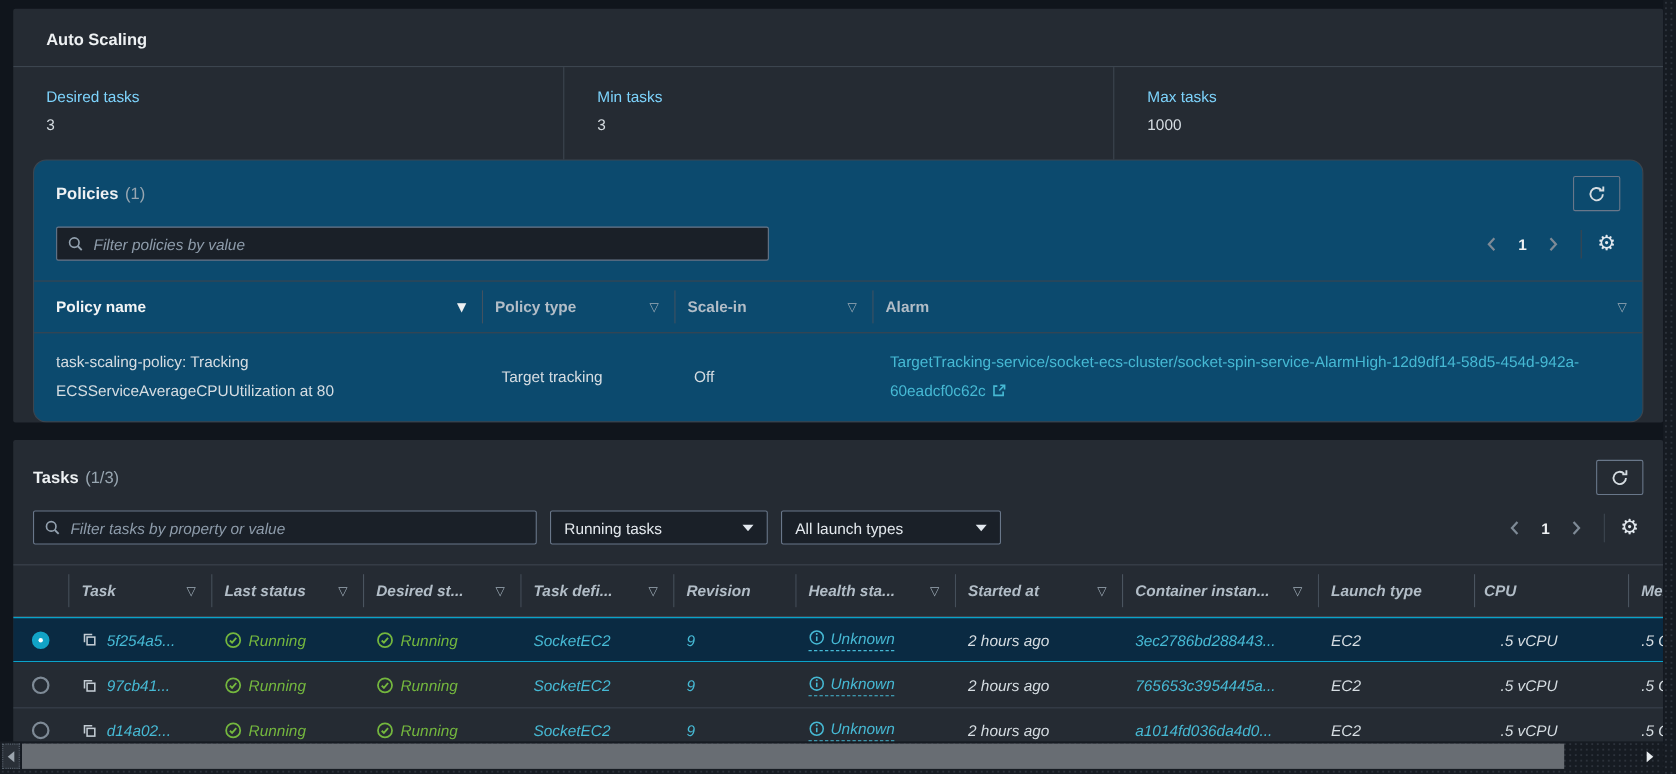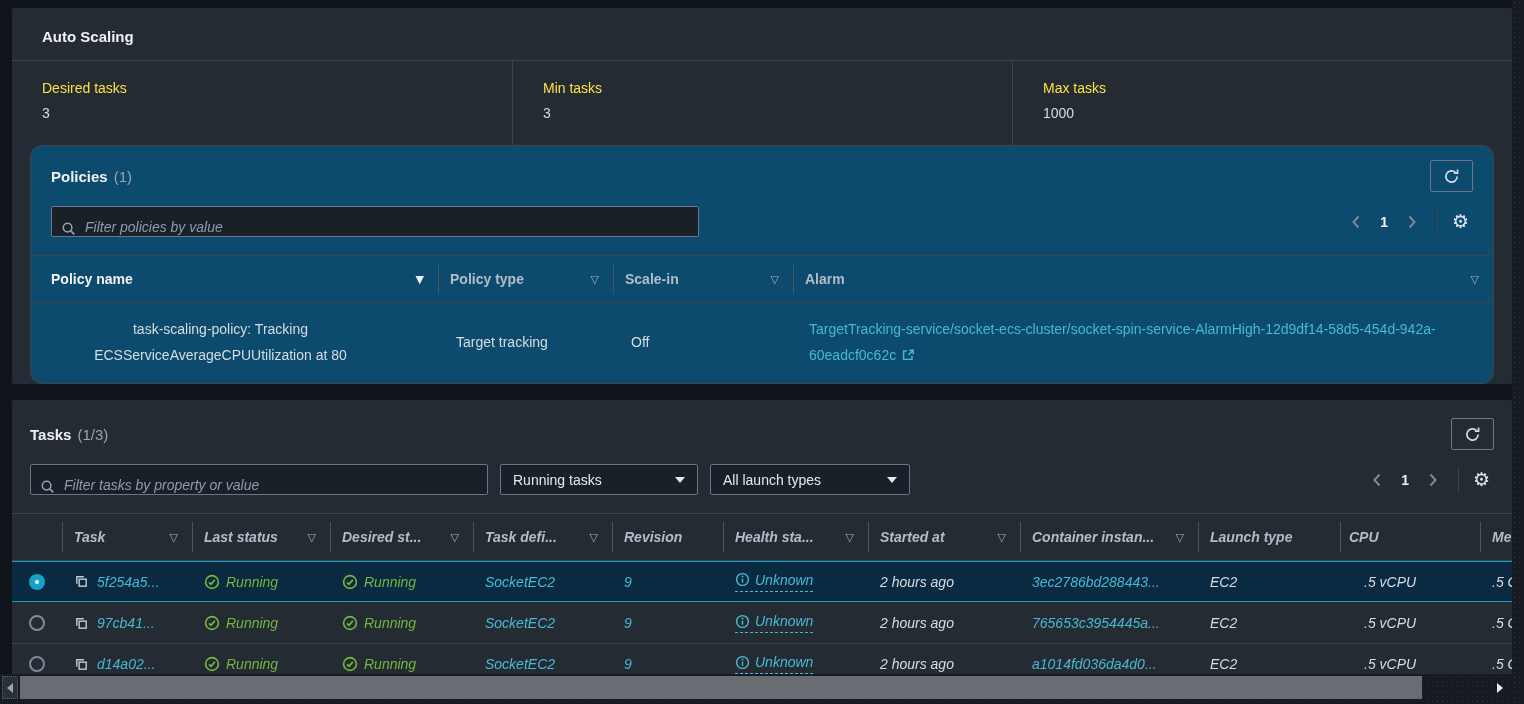--- a/index.html
+++ b/index.html
@@ -21,42 +21,42 @@
   .panel-autoscaling { top:8px; height:376px; }
   .panel-tasks { top:400px; height:276px; }
 
   .as-header { padding:20px 30px 15px; border-bottom:1px solid #3c454f; }
   .panel-title { font-size:15px; font-weight:bold; color:#eef1f3; }
   .panel-title .count { color:#98a6b1; font-weight:normal; margin-left:6px; }
 
   .stats { display:grid; grid-template-columns:1fr 1fr 1fr; }
   .stat { padding:19px 30px 24px; }
   .stat + .stat { border-left:1px solid #3c454f; }
-  .stat .label { color:#fde047; margin-bottom:9px; }
+  .stat .label { color:#7dd3fc; margin-bottom:9px; }
   .stat .value { color:#d6dde2; }
 
   
   .subpanel {
     margin:0 18px 14px; border:1px solid #3c454f; border-radius:12px;
     background:#0c4a6e;
   }
   .sub-header {
     display:flex; justify-content:space-between; align-items:center;
     padding:14px 20px 10px;
   }
   .btn-refresh {
     width:43px; height:32px; background:transparent;
     border:1px solid #69778a; border-radius:2px;
     color:#d6dde2; display:flex; align-items:center; justify-content:center;
     cursor:pointer;
   }
   .toolbar { display:flex; align-items:center; padding:4px 20px 18px; }
   .search {
     height:31px; border:1px solid #69778a; border-radius:2px;
-    background:#1a2028; display:flex; align-items:flex-end;
+    background:#1a2028; display:flex; align-items:center;
     padding:0 9px; gap:7px; color:#93a1af;
   }
   .search input {
     flex:1; background:transparent; border:none; outline:none;
     color:#d6dde2; font-size:14px; font-family:"Liberation Sans",sans-serif;
   }
   .search input::placeholder { color:#8e9cab; font-style:italic; }
   .search-policies { width:648px; }
   .search-tasks { width:458px; }
 
@@ -94,21 +94,21 @@
     content:""; position:absolute; left:0; top:8px; bottom:8px; width:1px; background:#4a545f;
   }
   .sort { margin-left:auto; font-family:"DejaVu Sans",sans-serif; font-size:11px; color:#9fadb8; padding-left:8px; }
   .sort.active { color:#eef1f3; }
   .th-active { color:#f2f4f5; }
 
   .pol-grid { grid-template-columns:407px 175px 180px minmax(0,1fr); }
   .pol-grid .th:first-child { padding-left:20px; }
   .pol-row { padding:13px 0 15px; align-items:flex-start; }
   .pol-cell { padding:0 16px 0 12px; line-height:26px; }
-  .pol-name { padding-left:20px; max-width:375px;text-align:center; }
+  .pol-name { padding-left:20px; max-width:375px; }
   .pol-type, .pol-scalein { padding-left:18px; padding-top:13px; }
   .pol-alarm { padding-left:16px; padding-right:34px; }
 
   a.link { color:#46b9d4; text-decoration:none; cursor:pointer; }
   .ext-icon { margin-left:5px; vertical-align:-2px; }
 
   .tasks-grid { grid-template-columns:50px 130px 138px 143px 139px 111px 145px 152px 178px 142px 140px minmax(0,1fr);font-style:italic; }
   .trow { height:41px; }
   .trow + .trow { border-top:1px solid #39424d; }
   .trow.selected {

